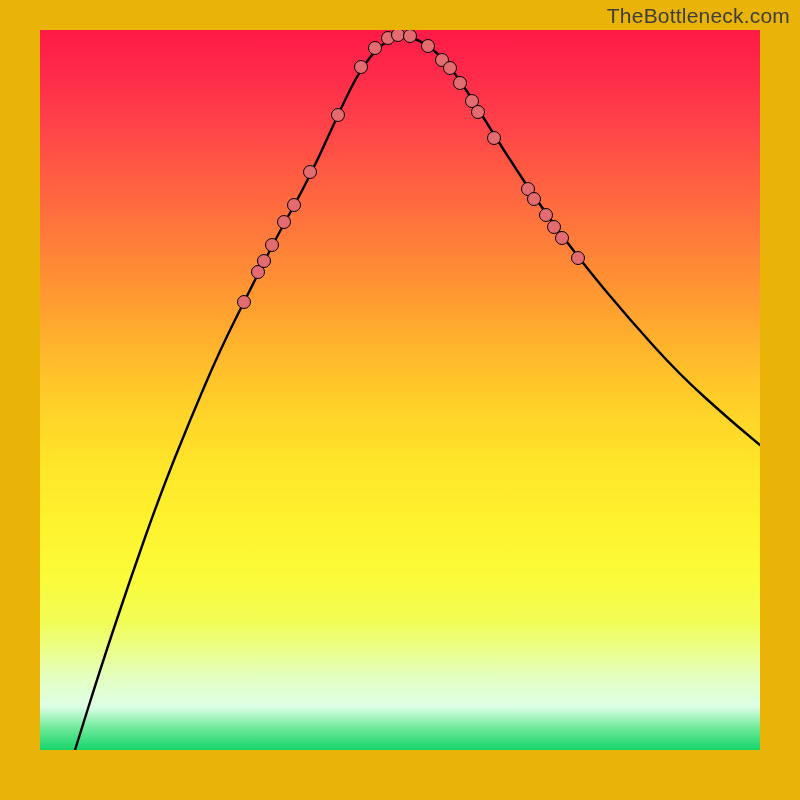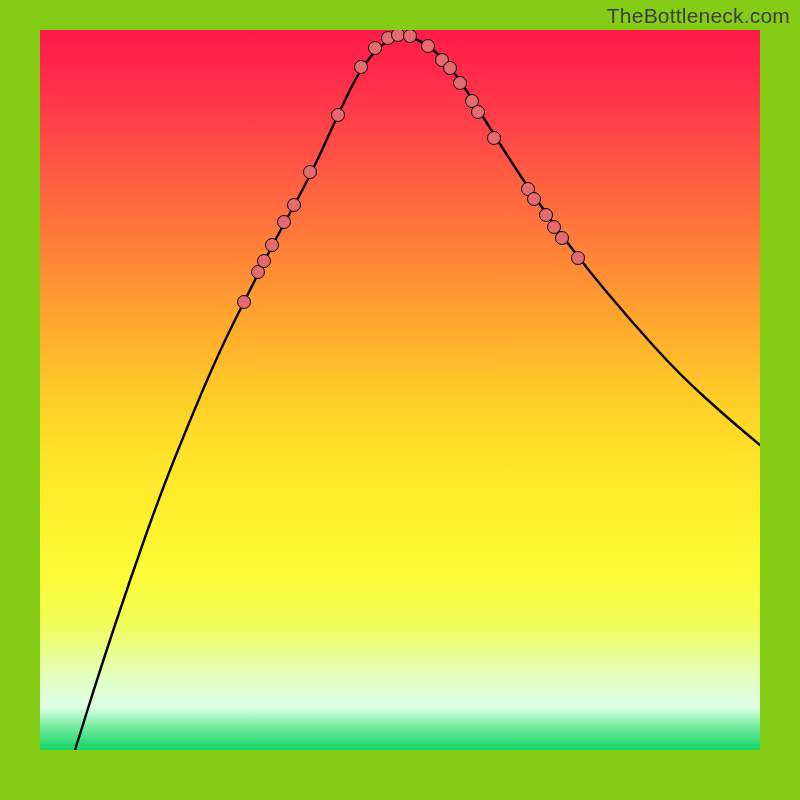--- a/index.html
+++ b/index.html
@@ -10,21 +10,21 @@
     background: #000;
     overflow: hidden;
     font-family: Arial, Helvetica, sans-serif;
   }
   .frame {
     position: absolute;
     top: 0;
     left: 0;
     width: 800px;
     height: 800px;
-    background: #84cc16;
+    background: #eab308;
   }
   .plot {
     position: absolute;
     top: 30px;
     left: 40px;
     width: 720px;
     height: 720px;
     overflow: hidden;
   }
   .gradient {

